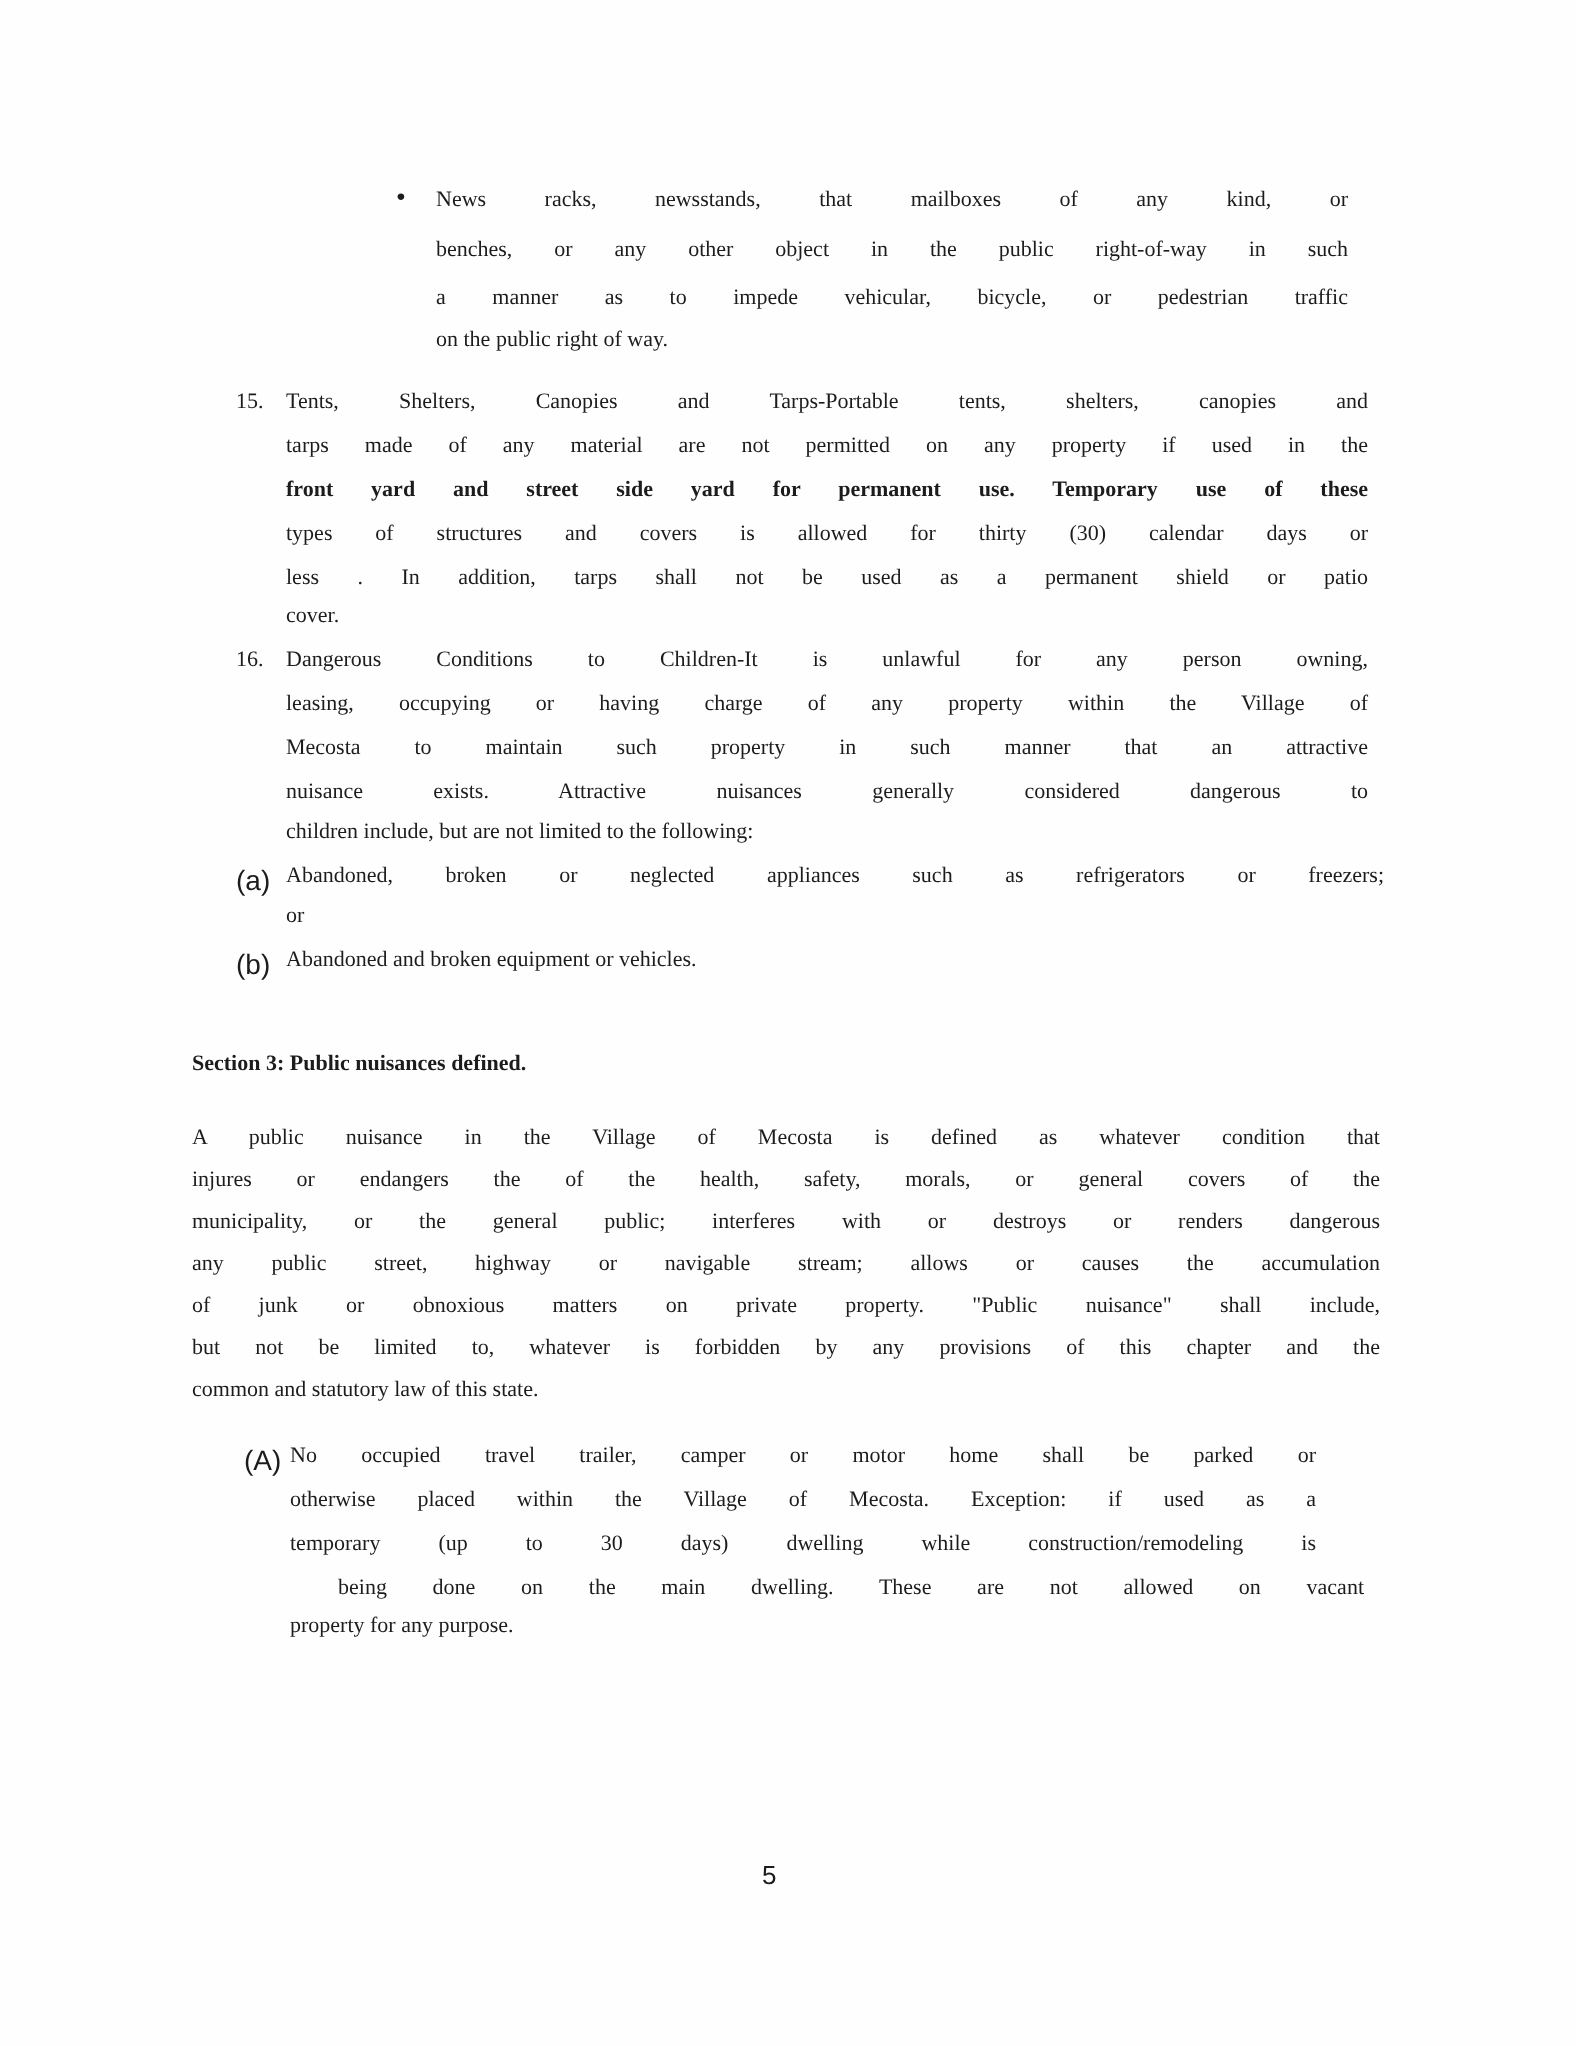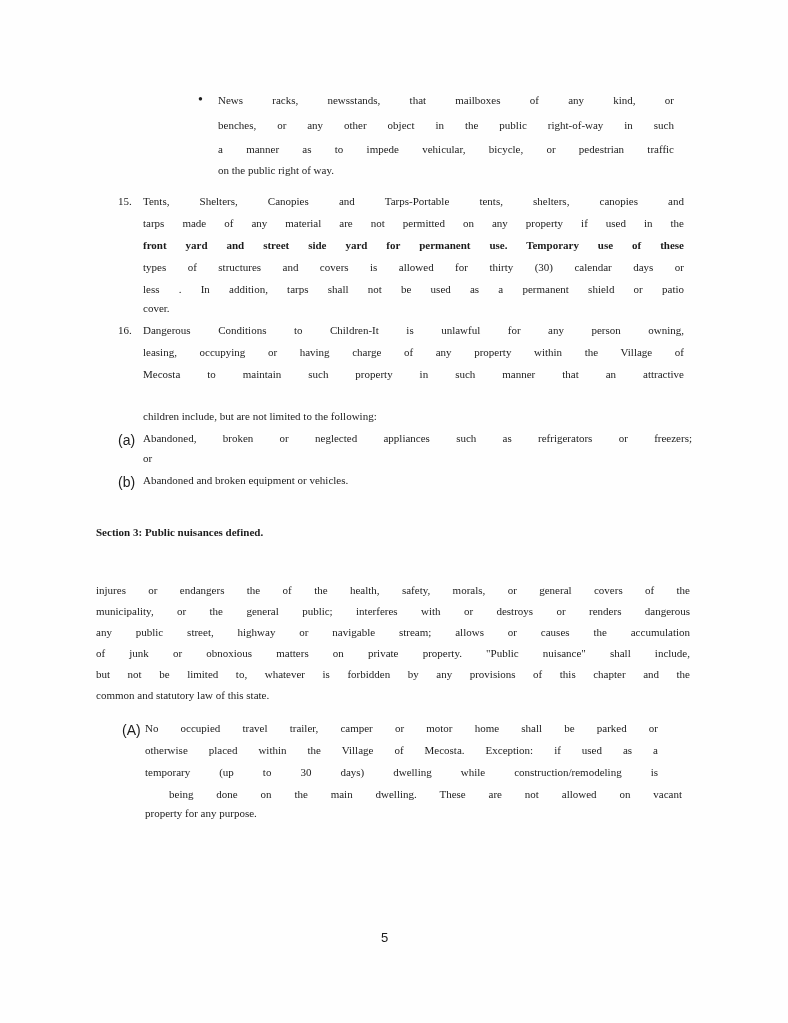--- a/index.html
+++ b/index.html
@@ -29,31 +29,33 @@
   <div class="line just" style="left:143px; top:213px; width:541px;">tarps made of any material are not permitted on any property if used in the</div>
   <div class="line just" style="left:143px; top:235px; width:541px;font-weight:bold;">front yard and street side yard for permanent use. Temporary use of these</div>
   <div class="line just" style="left:143px; top:257px; width:541px;">types of structures and covers is allowed for thirty (30) calendar days or</div>
   <div class="line just" style="left:143px; top:279px; width:541px;">less . In addition, tarps shall not be used as a permanent shield or patio</div>
   <div class="line" style="left:143px; top:298px;">cover.</div>
 
   <div class="line" style="left:118px; top:320px;">16.</div>
   <div class="line just" style="left:143px; top:320px; width:541px;">Dangerous Conditions to Children-It is unlawful for any person owning,</div>
   <div class="line just" style="left:143px; top:342px; width:541px;">leasing, occupying or having charge of any property within the Village of</div>
   <div class="line just" style="left:143px; top:364px; width:541px;">Mecosta to maintain such property in such manner that an attractive</div>
+  <div class="line just" style="left:143px; top:386px; width:541px;">nuisance exists. Attractive nuisances generally considered dangerous to</div>
   <div class="line" style="left:143px; top:406px;">children include, but are not limited to the following:</div>
 
   <div class="line sans" style="left:118px; top:430px;">(a)</div>
   <div class="line just" style="left:143px; top:428px; width:549px;">Abandoned, broken or neglected appliances such as refrigerators or freezers;</div>
   <div class="line" style="left:143px; top:448px;">or</div>
 
   <div class="line sans" style="left:118px; top:472px;">(b)</div>
   <div class="line" style="left:143px; top:470px;">Abandoned and broken equipment or vehicles.</div>
 
   <div class="line bold" style="left:96px; top:522px;">Section 3: Public nuisances defined.</div>
 
+  <div class="line just" style="left:96px; top:559px; width:594px;">A public nuisance in the Village of Mecosta is defined as whatever condition that</div>
   <div class="line just" style="left:96px; top:580px; width:594px;">injures or endangers the of the health, safety, morals, or general covers of the</div>
   <div class="line just" style="left:96px; top:601px; width:594px;">municipality, or the general public; interferes with or destroys or renders dangerous</div>
   <div class="line just" style="left:96px; top:622px; width:594px;">any public street, highway or navigable stream; allows or causes the accumulation</div>
   <div class="line just" style="left:96px; top:643px; width:594px;">of junk or obnoxious matters on private property. "Public nuisance" shall include,</div>
   <div class="line just" style="left:96px; top:664px; width:594px;">but not be limited to, whatever is forbidden by any provisions of this chapter and the</div>
   <div class="line" style="left:96px; top:685px;">common and statutory law of this state.</div>
 
   <div class="line sans" style="left:122px; top:720px;">(A)</div>
   <div class="line just" style="left:145px; top:718px; width:513px;">No occupied travel trailer, camper or motor home shall be parked or</div>
   <div class="line just" style="left:145px; top:740px; width:513px;">otherwise placed within the Village of Mecosta. Exception: if used as a</div>

